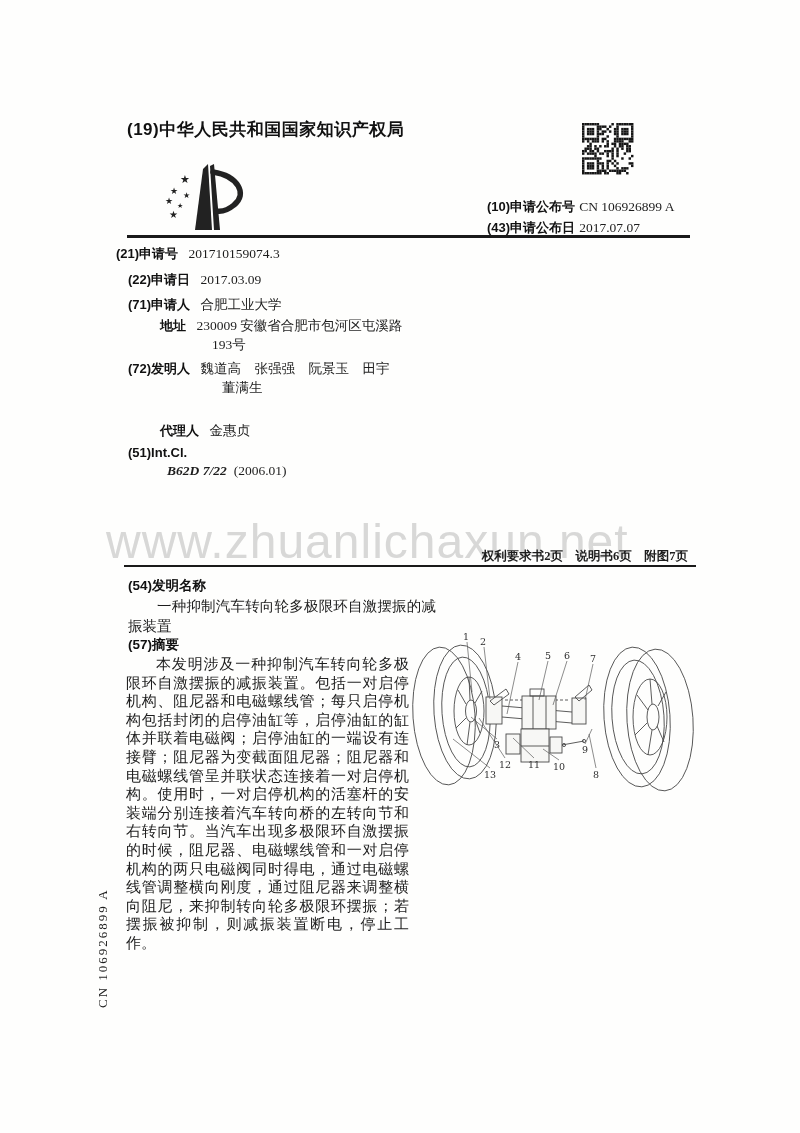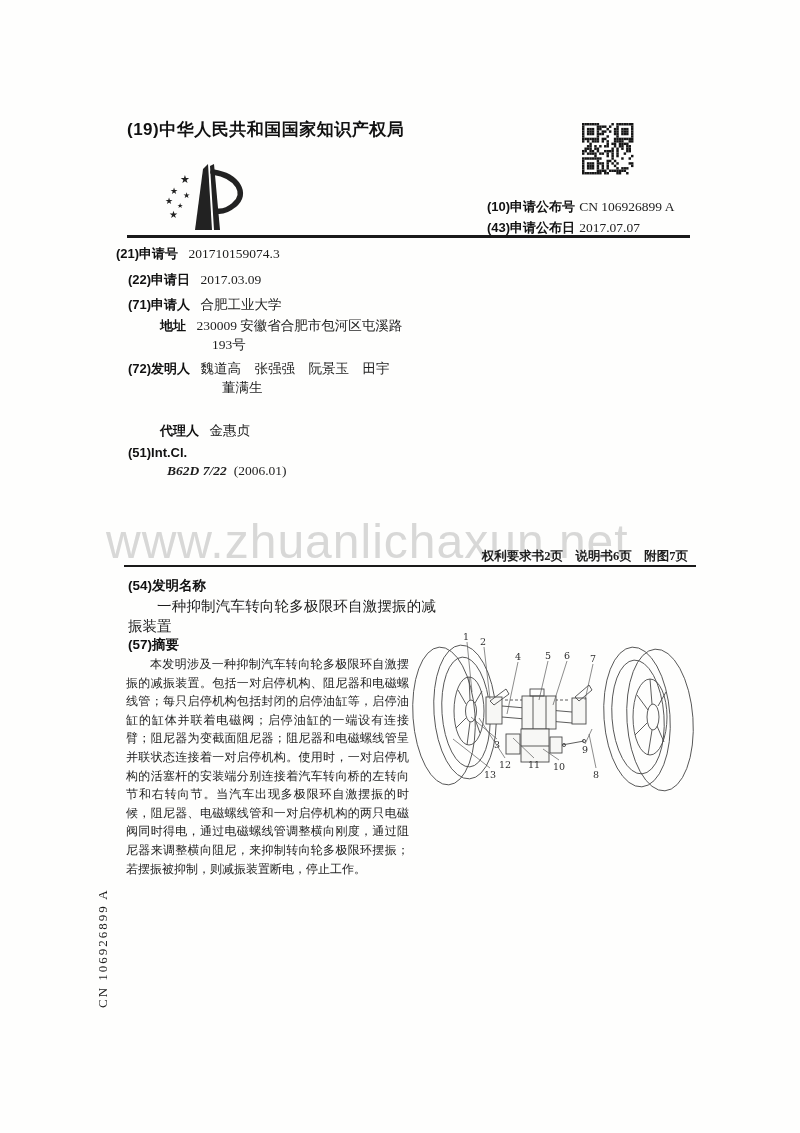--- a/index.html
+++ b/index.html
@@ -21,21 +21,21 @@
   .bib-row .lbl{font-size:13px;}
   .bib-row .val{margin-left:7px;}
   .watermark{
     font-family:"Liberation Sans","DejaVu Sans",sans-serif;
     font-size:48px;color:rgba(184,184,184,0.55);
     letter-spacing:1px;white-space:nowrap;z-index:1;
   }
   .pagesinfo{font-size:12.5px;font-weight:600;z-index:2;white-space:nowrap;}
   .sec-label{font-size:13.5px;}
   .title-text{font-size:14.5px;line-height:20px;text-indent:2em;width:308px;text-align:justify;}
-  .abstract-text{font-size:12px;line-height:18.6px;text-indent:2em;width:283px;text-align:justify;}
+  .abstract-text{font-size:15px;line-height:18.6px;text-indent:2em;width:283px;text-align:justify;}
   .side-vertical{
     font-size:13px;letter-spacing:2px;white-space:nowrap;
     transform:rotate(-90deg);transform-origin:left bottom;
   }
   .figure-svg line,.figure-svg path,.figure-svg ellipse,.figure-svg rect,.figure-svg polygon{
     stroke:#4a4a4a;fill:none;stroke-width:0.9;
   }
   .figure-svg .leader{stroke:#5a5a5a;stroke-width:0.7;}
   .figure-svg .fill-part{fill:#f7f7f5;}
   #fig-labels text{font:9.5px "DejaVu Serif",serif;fill:#2e2e2e;stroke:none;text-anchor:middle;}

